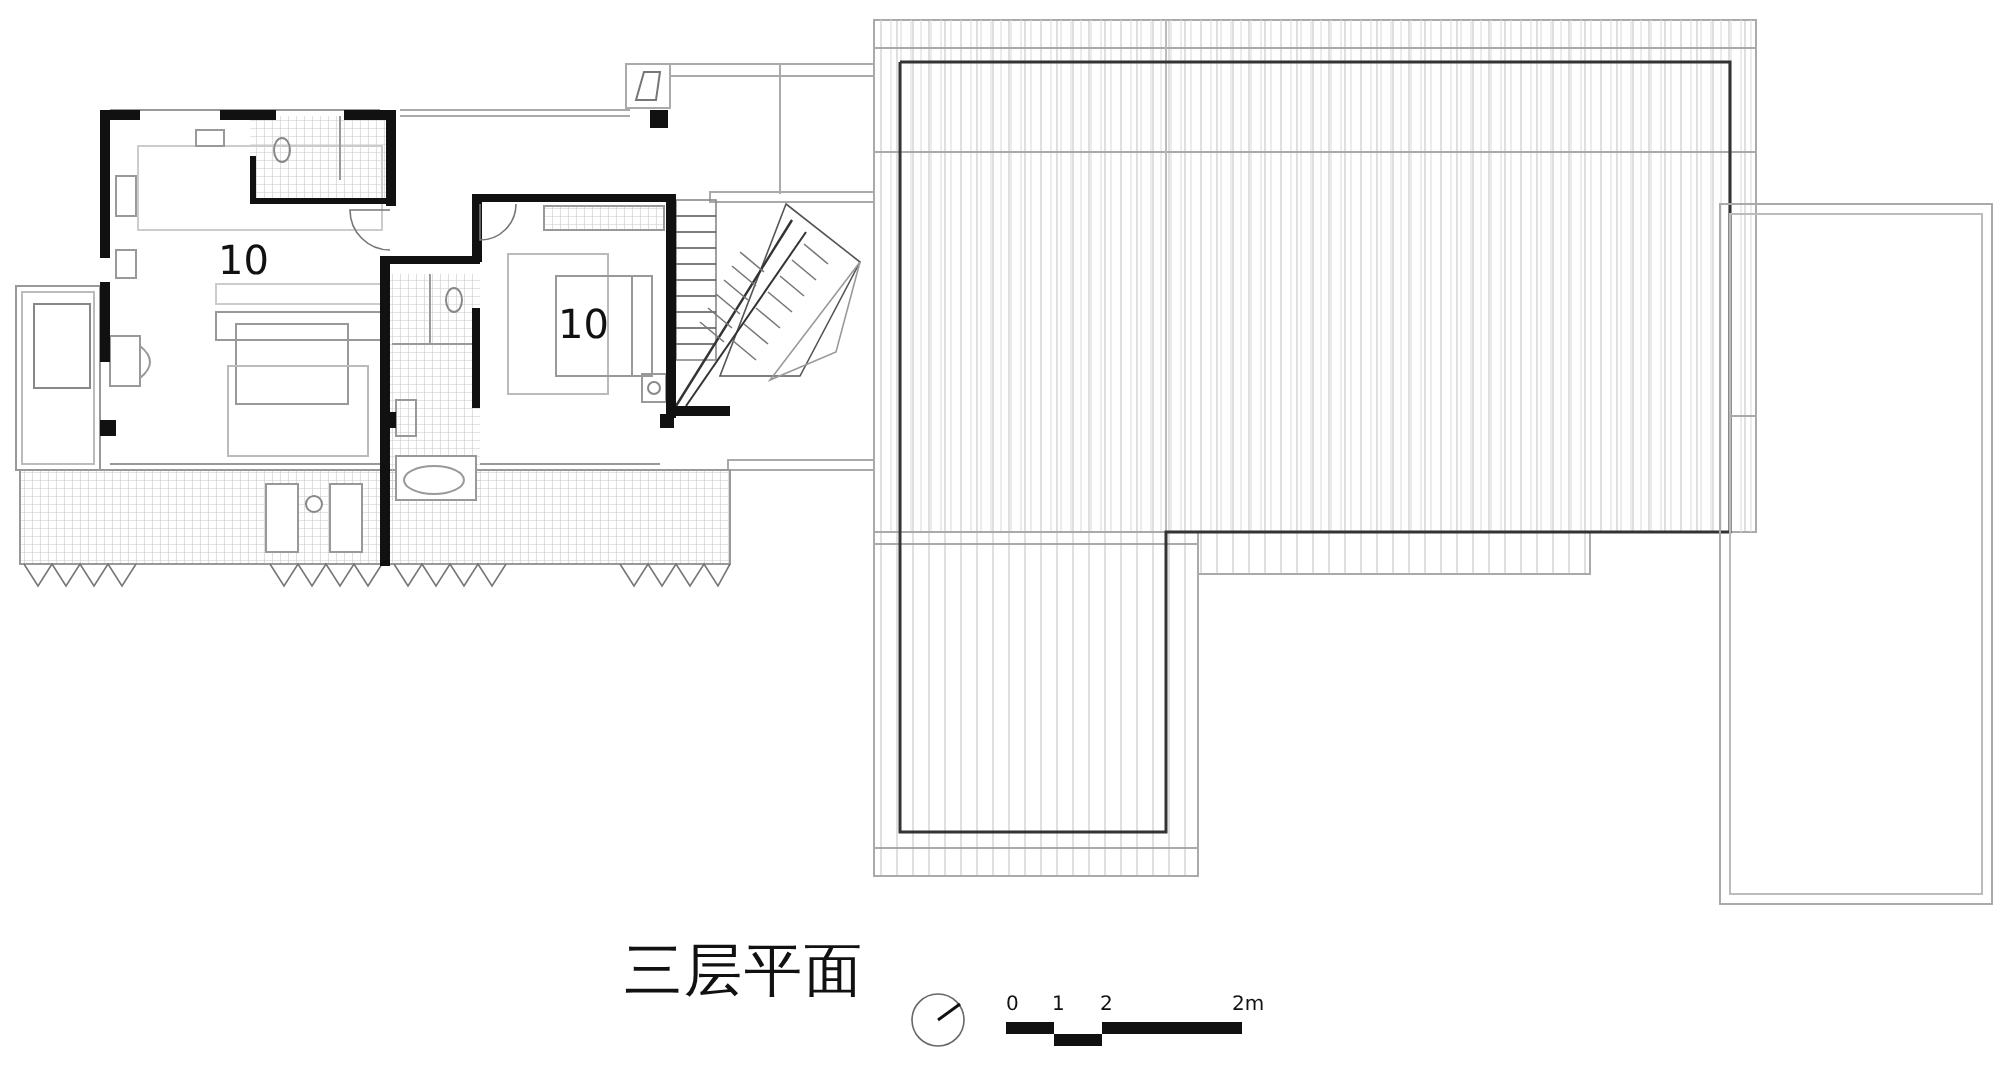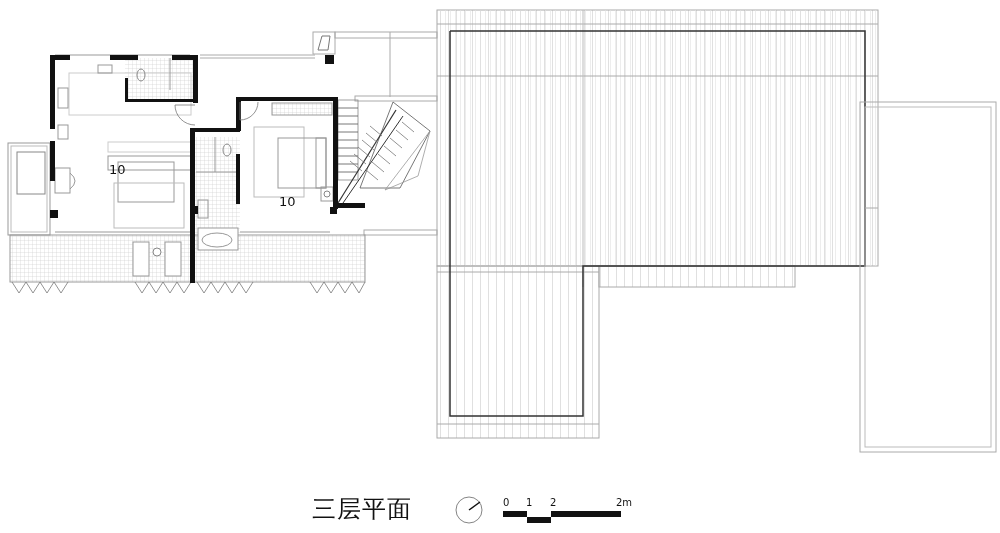--- a/index.html
+++ b/index.html
@@ -1,19 +1,19 @@
 <!DOCTYPE html>
 <html><head>
 <meta charset="utf-8">
 <style>
   html,body{margin:0;padding:0;background:#fff;}
   body{width:1000px;height:533px;position:relative;overflow:hidden;font-family:"DejaVu Sans",sans-serif;}
   #plan{position:absolute;left:0;top:0;}
-  .room-label{position:absolute;font-family:"DejaVu Sans",sans-serif;font-size:13px;color:#111;margin-top:44px;}
-  .title{position:absolute;left:312px;top:493px;font-size:24px;color:#111;font-family:"DejaVu Sans",sans-serif;letter-spacing:1px;}
+  .room-label{position:absolute;font-family:"DejaVu Sans",sans-serif;font-size:20px;color:#111;}
+  .title{position:absolute;left:312px;top:466px;font-size:29px;color:#111;font-family:"DejaVu Sans",sans-serif;letter-spacing:1px;}
   .scale-txt{position:absolute;font-size:10px;color:#111;font-family:"DejaVu Sans",sans-serif;}
 </style>
 </head>
 <body>
 
 <svg id="plan" width="1000" height="533" viewBox="0 0 1000 533" xmlns="http://www.w3.org/2000/svg">
   <defs>
     <pattern id="tile" width="4" height="4" patternUnits="userSpaceOnUse">
       <path d="M4 0H0V4" fill="none" stroke="#c9c9c9" stroke-width="0.6"></path>
     </pattern>

